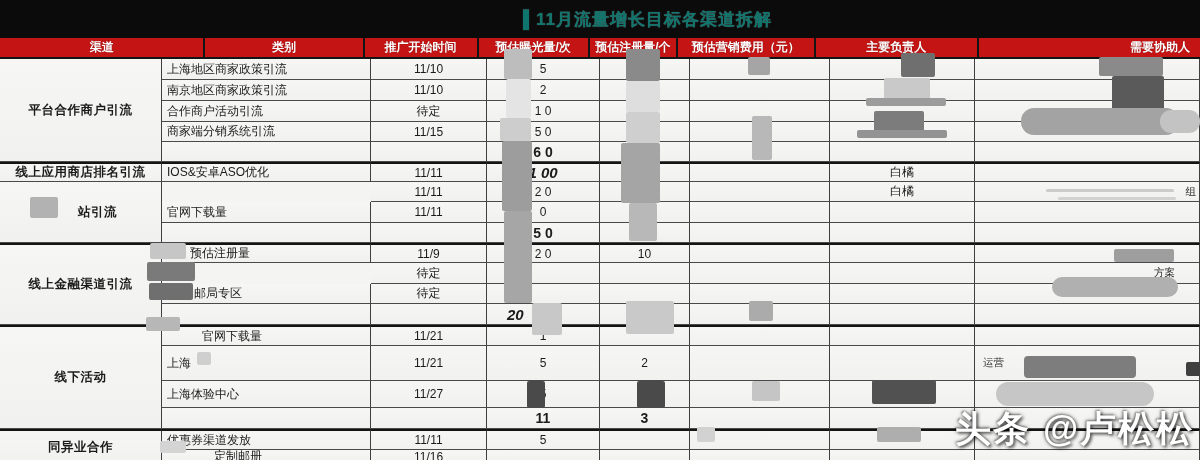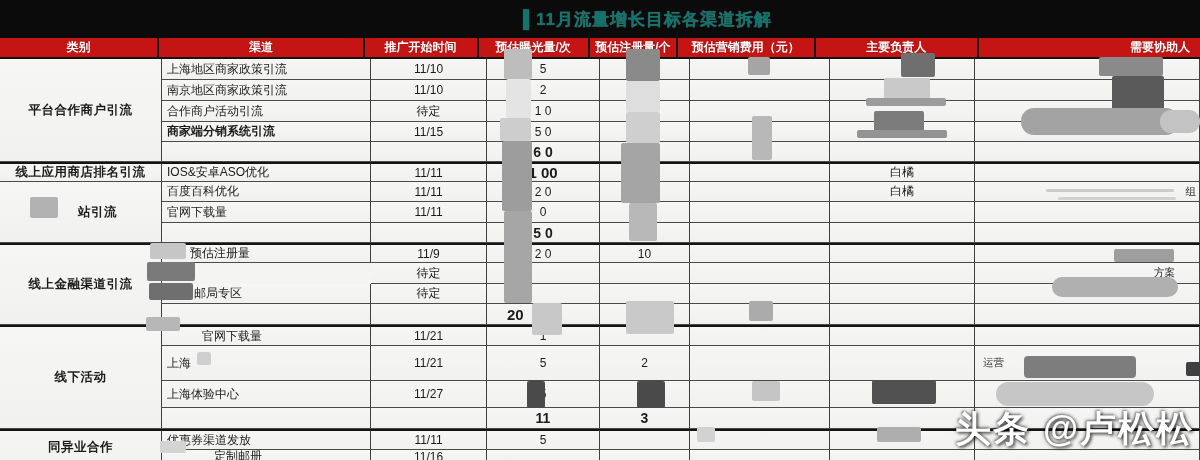--- a/index.html
+++ b/index.html
@@ -44,43 +44,43 @@
   .cell.gt{border-top:2px solid #141414;}
   .cat{justify-content:center; font-weight:bold; font-size:12.5px; letter-spacing:.5px;}
   .cat.shift{padding-left:34px;}
   .c-channel{justify-content:flex-start; padding-left:5px;}
   .c-date,.c-exp,.c-reg,.c-cost,.c-owner{justify-content:center;}
   .c-assist{justify-content:center;}
   .c-assist.al-right{justify-content:flex-end; padding-right:3px;}
   .c-assist.al-rpad{justify-content:flex-end; padding-right:24px;}
   .c-assist.al-left{justify-content:flex-start; padding-left:8px;}
   .bold-num{font-weight:bold; font-size:14px;}
-  .big-num{font-weight:bold; font-size:15px;}
+  .big-num{font-weight:bold; font-size:15px;font-style:italic;}
   .small-txt{font-size:10.5px; color:#2c2c2c;}
   
   .blob{position:absolute; z-index:5;}
   
   #wm{
     position:absolute; right:6px; bottom:6px; z-index:10;
     color:#ffffff; font-weight:bold; font-size:36px; letter-spacing:2px;
     text-shadow:0 0 4px rgba(0,0,0,.55), 2px 2px 3px rgba(0,0,0,.5), -1px -1px 2px rgba(0,0,0,.35);
     white-space:nowrap;
   }
 </style>
 </head>
 <body>
 
 <div id="root">
   <div id="title-bar">
     <span class="t">▌11月流量增长目标各渠道拆解</span>
   </div>
 
   <div id="hdr">
+      <div class="hc" style="width: 209px;">渠道</div>
       <div class="hc" style="width: 162px;">类别</div>
-      <div class="hc" style="width: 209px;">渠道</div>
       <div class="hc" style="width: 116px;">推广开始时间</div>
       <div class="hc" style="width: 113px;">预估曝光量/次</div>
       <div class="hc" style="width: 90px;">预估注册量/个</div>
       <div class="hc" style="width: 140px;">预估营销费用（元）</div>
       <div class="hc" style="width: 166px; text-align: center;">主要负责人</div>
       <div class="hc last" style="width: 225px;">需要协助人</div>
     </div>
 
   <div id="tbl" style="grid-template-columns: 162px 209px 116px 113px 90px 140px 145px 225px; grid-template-rows: 21px 21px 21px 20px 20px 20px 20px 21px 20px 20px 21px 20px 21px 21px 35px 27px 21px 21px 14px;">
       <div class="cell cat" style="grid-area: 1 / 1 / 6 / 2;">平台合作商户引流</div>
@@ -103,42 +103,41 @@
       <div class="cell c-cost" style="grid-area: 2 / 6 / 3 / 7;"></div>
       <div class="cell c-owner" style="grid-area: 2 / 7 / 3 / 8;"></div>
       <div class="cell c-assist small-txt" style="grid-area: 2 / 8 / 3 / 9;"></div>
       <div class="cell c-channel" style="grid-area: 3 / 2 / 4 / 3;">合作商户活动引流</div>
       <div class="cell c-date" style="grid-area: 3 / 3 / 4 / 4;">待定</div>
       <div class="cell c-exp" style="grid-area: 3 / 4 / 4 / 5;">1 0</div>
       <div class="cell c-reg" style="grid-area: 3 / 5 / 4 / 6;"></div>
       <div class="cell c-cost" style="grid-area: 3 / 6 / 4 / 7;"></div>
       <div class="cell c-owner" style="grid-area: 3 / 7 / 4 / 8;"></div>
       <div class="cell c-assist small-txt" style="grid-area: 3 / 8 / 4 / 9;"></div>
-      <div class="cell c-channel" style="grid-area: 4 / 2 / 5 / 3; font-weight: bold;">商家端分销系统引流</div>
+      <div class="cell c-channel" style="grid-area: 4 / 2 / 5 / 3;">商家端分销系统引流</div>
       <div class="cell c-date" style="grid-area: 4 / 3 / 5 / 4;">11/15</div>
       <div class="cell c-exp" style="grid-area: 4 / 4 / 5 / 5;">5 0</div>
       <div class="cell c-reg" style="grid-area: 4 / 5 / 5 / 6;">1 0</div>
       <div class="cell c-cost" style="grid-area: 4 / 6 / 5 / 7;"></div>
       <div class="cell c-owner" style="grid-area: 4 / 7 / 5 / 8;"></div>
       <div class="cell c-assist small-txt" style="grid-area: 4 / 8 / 5 / 9;"></div>
       <div class="cell c-channel" style="grid-area: 5 / 2 / 6 / 3;"></div>
       <div class="cell c-date" style="grid-area: 5 / 3 / 6 / 4;"></div>
       <div class="cell c-exp bold-num" style="grid-area: 5 / 4 / 6 / 5;">6 0</div>
       <div class="cell c-reg bold-num" style="grid-area: 5 / 5 / 6 / 6;">1 0</div>
       <div class="cell c-cost" style="grid-area: 5 / 6 / 6 / 7;"></div>
       <div class="cell c-owner" style="grid-area: 5 / 7 / 6 / 8;"></div>
       <div class="cell c-assist small-txt" style="grid-area: 5 / 8 / 6 / 9;"></div>
       <div class="cell c-channel gt" style="grid-area: 6 / 2 / 7 / 3;">IOS&amp;安卓ASO优化</div>
       <div class="cell c-date gt" style="grid-area: 6 / 3 / 7 / 4;">11/11</div>
       <div class="cell c-exp gt big-num" style="grid-area: 6 / 4 / 7 / 5;">1 00</div>
       <div class="cell c-reg gt bold-num" style="grid-area: 6 / 5 / 7 / 6;"></div>
       <div class="cell c-cost gt" style="grid-area: 6 / 6 / 7 / 7;"></div>
       <div class="cell c-owner gt" style="grid-area: 6 / 7 / 7 / 8;">白橘</div>
       <div class="cell c-assist small-txt gt" style="grid-area: 6 / 8 / 7 / 9;"></div>
-      <div class="cell c-channel" style="grid-area: 7 / 2 / 8 / 3;">百度百科优化</div>
       <div class="cell c-date" style="grid-area: 7 / 3 / 8 / 4;">11/11</div>
       <div class="cell c-exp" style="grid-area: 7 / 4 / 8 / 5;">2 0</div>
       <div class="cell c-reg" style="grid-area: 7 / 5 / 8 / 6;"></div>
       <div class="cell c-cost" style="grid-area: 7 / 6 / 8 / 7;"></div>
       <div class="cell c-owner" style="grid-area: 7 / 7 / 8 / 8;">白橘</div>
       <div class="cell c-assist small-txt al-right" style="grid-area: 7 / 8 / 8 / 9;">组</div>
       <div class="cell c-channel" style="grid-area: 8 / 2 / 9 / 3;">官网下载量</div>
       <div class="cell c-date" style="grid-area: 8 / 3 / 9 / 4;">11/11</div>
       <div class="cell c-exp" style="grid-area: 8 / 4 / 9 / 5;">0</div>
       <div class="cell c-reg" style="grid-area: 8 / 5 / 9 / 6;">5</div>

